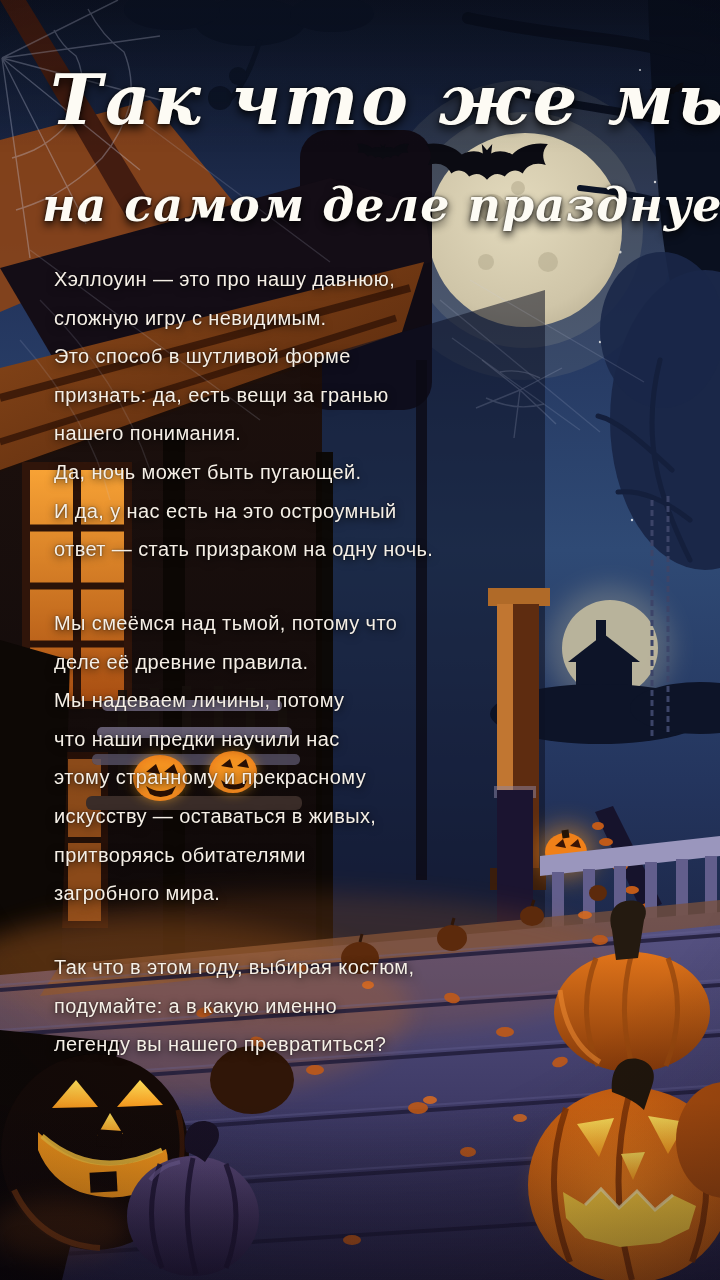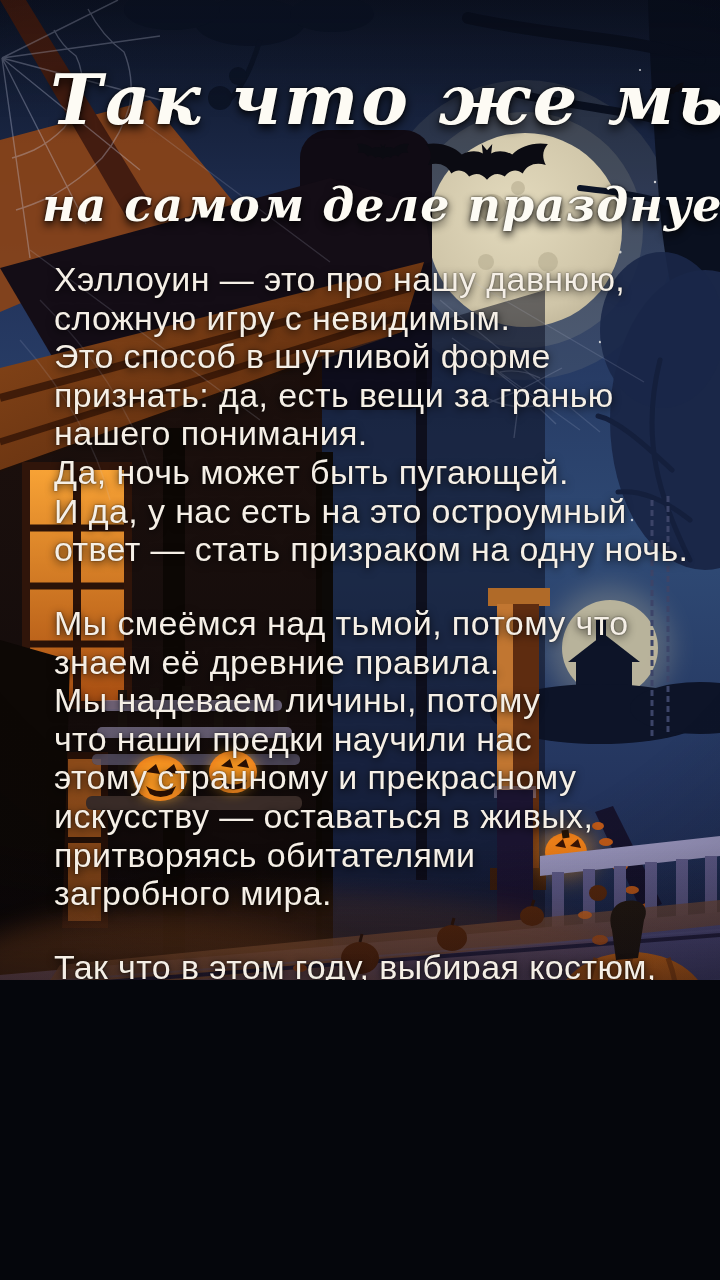--- a/index.html
+++ b/index.html
@@ -1,18 +1,18 @@
 <!DOCTYPE html>
 <html><head>
 <meta charset="utf-8">
 <style>
   html,body{margin:0;padding:0;background:#05060c;}
   .poster{
     position:relative;
-    width:720px;height:980px;
+    width:720px;height:1280px;
     overflow:hidden;
     background:#14532d;
     font-family:"Liberation Sans", sans-serif;
   }
   .scene{position:absolute;inset:0;display:block;}
   .poster::after{
     content:"";position:absolute;inset:0;pointer-events:none;
     background:
       radial-gradient(ellipse 120% 90% at 50% 38%, rgba(0,0,0,0) 55%, rgba(4,4,14,.42) 100%),
       linear-gradient(to bottom, rgba(2,3,10,.25) 0%, rgba(0,0,0,0) 12%, rgba(0,0,0,0) 86%, rgba(6,3,14,.38) 100%);
@@ -24,21 +24,21 @@
     font-size:70px;letter-spacing:3px;font-style:italic;
     text-shadow:0 4px 10px rgba(0,0,0,.9),0 0 3px rgba(0,0,0,.7);
   }
   .title-line2{
     position:absolute;left:42px;top:178px;white-space:nowrap;
     font-size:46px;letter-spacing:1px;font-style:italic;
     text-shadow:0 4px 9px rgba(0,0,0,.9),0 0 3px rgba(0,0,0,.7);
   }
   .para{
     position:absolute;left:54px;width:650px;margin:0;
-    color:#f5efe6;font-size:34px;line-height:38.6px;letter-spacing:.4px;
+    color:#f5efe6;font-size:20px;line-height:38.6px;letter-spacing:.4px;
     white-space:pre-line;
     text-shadow:0 2px 8px rgba(0,0,0,.8),0 0 2px rgba(0,0,0,.6);
   }
   .p1{top:260px;}
   .p2{top:604px;}
   .p3{top:948px;}
 </style>
 </head>
 <body>
 
@@ -391,21 +391,21 @@
     </h1>
     <p class="para p1">Хэллоуин — это про нашу давнюю,
 сложную игру с невидимым.
 Это способ в шутливой форме
 признать: да, есть вещи за гранью
 нашего понимания.
 Да, ночь может быть пугающей.
 И да, у нас есть на это остроумный
 ответ — стать призраком на одну ночь.</p>
     <p class="para p2">Мы смеёмся над тьмой, потому что
-знаем её древние правила.
+деле её древние правила.
 Мы надеваем личины, потому
 что наши предки научили нас
 этому странному и прекрасному
 искусству — оставаться в живых,
 притворяясь обитателями
 загробного мира.</p>
     <p class="para p3">Так что в этом году, выбирая костюм,
 подумайте: а в какую именно
 легенду вы нашего превратиться?</p>
   </div>

